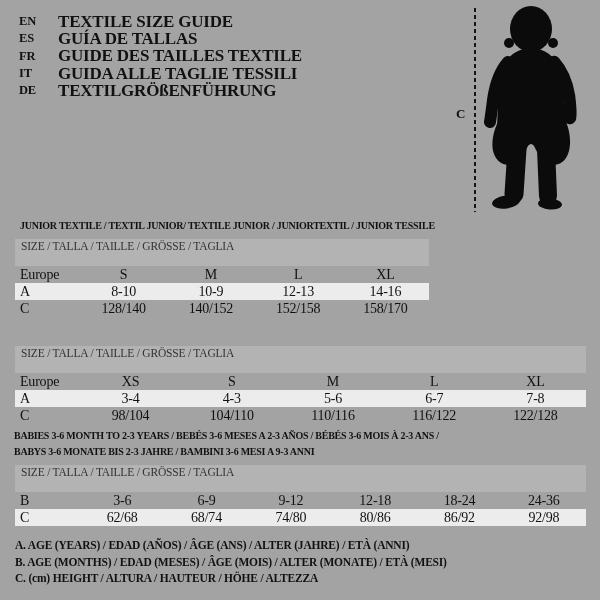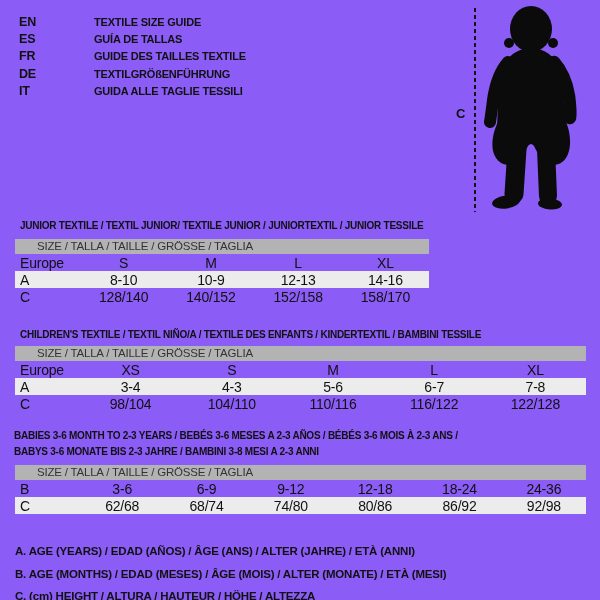--- a/index.html
+++ b/index.html
@@ -1,24 +1,24 @@
 <!DOCTYPE html>
 <html style="--bar: #b3b3b3; --shade: #ececec;"><head>
 <meta charset="utf-8">
 <style>
   html,body{margin:0;padding:0;background:#fff;}
   #canvas{
-    position:relative;width:600px;height:600px;background:#8b5cf6;overflow:hidden;
-    font-family:Liberation Sans, sans-serif;color:#111;
+    position:relative;width:600px;height:600px;background:#a3a3a3;overflow:hidden;
+    font-family:Liberation Serif, serif;color:#111;
   }
   
   .lang-list{position:absolute;left:19px;top:13px;}
   .lang-row{display:flex;height:17.3px;align-items:center;}
   .lang-code{width:39px;font-weight:bold;font-size:12.5px;letter-spacing:-0.2px;}
-  .lang-label{font-weight:bold;font-size:11px;letter-spacing:-0.2px;white-space:nowrap;margin-left:36px;}
+  .lang-label{font-weight:bold;font-size:17px;letter-spacing:-0.2px;white-space:nowrap;}
   
   .figure{position:absolute;left:440px;top:0;width:160px;height:220px;}
   .dash-line{
     position:absolute;left:34px;top:8px;width:2px;height:204px;
     background:repeating-linear-gradient(to bottom,#151515 0 4px,transparent 4px 7px);
   }
   .measure-label{position:absolute;left:16px;top:106px;font-weight:bold;font-size:13px;}
   .baby-svg{position:absolute;left:44px;top:4px;}
   
   .tbl-title{
@@ -28,31 +28,31 @@
   #junior-title{left:15px;top:213px;}
   #children-title{left:15px;top:322px;}
   #babies-title{left:9px;top:423px;}
   .title-line{display:block;}
   
   .table-block{position:absolute;}
   #table-junior{left:15px;top:239px;width:414px;}
   #table-children{left:15px;top:346px;width:571px;}
   #table-babies{left:15px;top:465px;width:571px;}
   .size-bar{
-    background:var(--bar,#b3b3b3);height:15px;line-height:15px;padding-left:22px;
+    background:var(--bar,#b3b3b3);height:27px;line-height:15px;padding-left:6px;
     font-size:11.5px;color:#333;letter-spacing:-0.2px;
   }
   table{width:100%;border-collapse:collapse;table-layout:fixed;}
   td{height:17px;font-size:14px;text-align:center;padding:0;letter-spacing:-0.2px;
      overflow:hidden;white-space:nowrap;}
   td.row-label{width:60px;text-align:left;padding-left:5px;}
   tr.shaded{background:var(--shade,#ececec);}
   
   .footnotes{position:absolute;left:15px;top:537px;}
-  .footnote{font-weight:bold;font-size:11.5px;line-height:16.5px;letter-spacing:-0.2px;white-space:nowrap;margin-top:6px;}
+  .footnote{font-weight:bold;font-size:11.5px;line-height:16.5px;letter-spacing:-0.2px;white-space:nowrap;}
 </style>
 </head>
 <body>
 
 <div id="canvas">
 
   <div class="lang-list">
 
       <div class="lang-row">
         <span class="lang-code">EN</span>
@@ -63,27 +63,27 @@
         <span class="lang-code">ES</span>
         <span class="lang-label">GUÍA DE TALLAS</span>
       </div>
 
       <div class="lang-row">
         <span class="lang-code">FR</span>
         <span class="lang-label">GUIDE DES TAILLES TEXTILE</span>
       </div>
 
       <div class="lang-row">
+        <span class="lang-code">IT</span>
+        <span class="lang-label">GUIDA ALLE TAGLIE TESSILI</span>
+      </div>
+
+      <div class="lang-row">
         <span class="lang-code">DE</span>
         <span class="lang-label">TEXTILGRÖßENFÜHRUNG</span>
-      </div>
-
-      <div class="lang-row">
-        <span class="lang-code">IT</span>
-        <span class="lang-label">GUIDA ALLE TAGLIE TESSILI</span>
       </div>
     </div>
 
   <div class="figure">
     <span class="measure-label">C</span>
     <div class="dash-line"></div>
     <svg class="baby-svg" width="112" height="208" viewBox="0 0 112 208" fill="#0b0b0b">
       <ellipse cx="47" cy="25" rx="21" ry="23"></ellipse>
       <circle cx="25" cy="39" r="5"></circle>
       <circle cx="69" cy="39" r="5"></circle>
@@ -130,24 +130,20 @@
 
           <td>128/140</td>
             <td>140/152</td>
             <td>152/158</td>
             <td>158/170</td>
           </tr>
         </tbody>
     </table>
   </div>
 
-  <h2 class="tbl-title" id="children-title">
-
-  <span class="title-line">CHILDREN'S TEXTILE / TEXTIL NIÑO/A / TEXTILE DES ENFANTS / KINDERTEXTIL / BAMBINI TESSILE</span>
-    </h2>
   <div class="table-block" id="table-children">
     <div class="size-bar">SIZE / TALLA / TAILLE / GRÖSSE / TAGLIA</div>
     <table>
       <tbody>
 
           <tr>
             <td class="row-label">Europe</td>
 
           <td>XS</td>
             <td>S</td>
@@ -175,21 +171,21 @@
             <td>116/122</td>
             <td>122/128</td>
           </tr>
         </tbody>
     </table>
   </div>
 
   <h2 class="tbl-title" id="babies-title">
 
   <span class="title-line">BABIES 3-6 MONTH TO 2-3 YEARS / BEBÉS 3-6 MESES A 2-3 AÑOS / BÉBÉS 3-6 MOIS À 2-3 ANS /</span>
-      <span class="title-line">BABYS 3-6 MONATE BIS 2-3 JAHRE / BAMBINI 3-8 MESI A 2-3 ANNI</span>
+      <span class="title-line">BABYS 3-6 MONATE BIS 2-3 JAHRE / BAMBINI 3-6 MESI A 9-3 ANNI</span>
     </h2>
   <div class="table-block" id="table-babies">
     <div class="size-bar">SIZE / TALLA / TAILLE / GRÖSSE / TAGLIA</div>
     <table>
       <tbody>
 
           <tr>
             <td class="row-label">B</td>
 
           <td>3-6</td>

